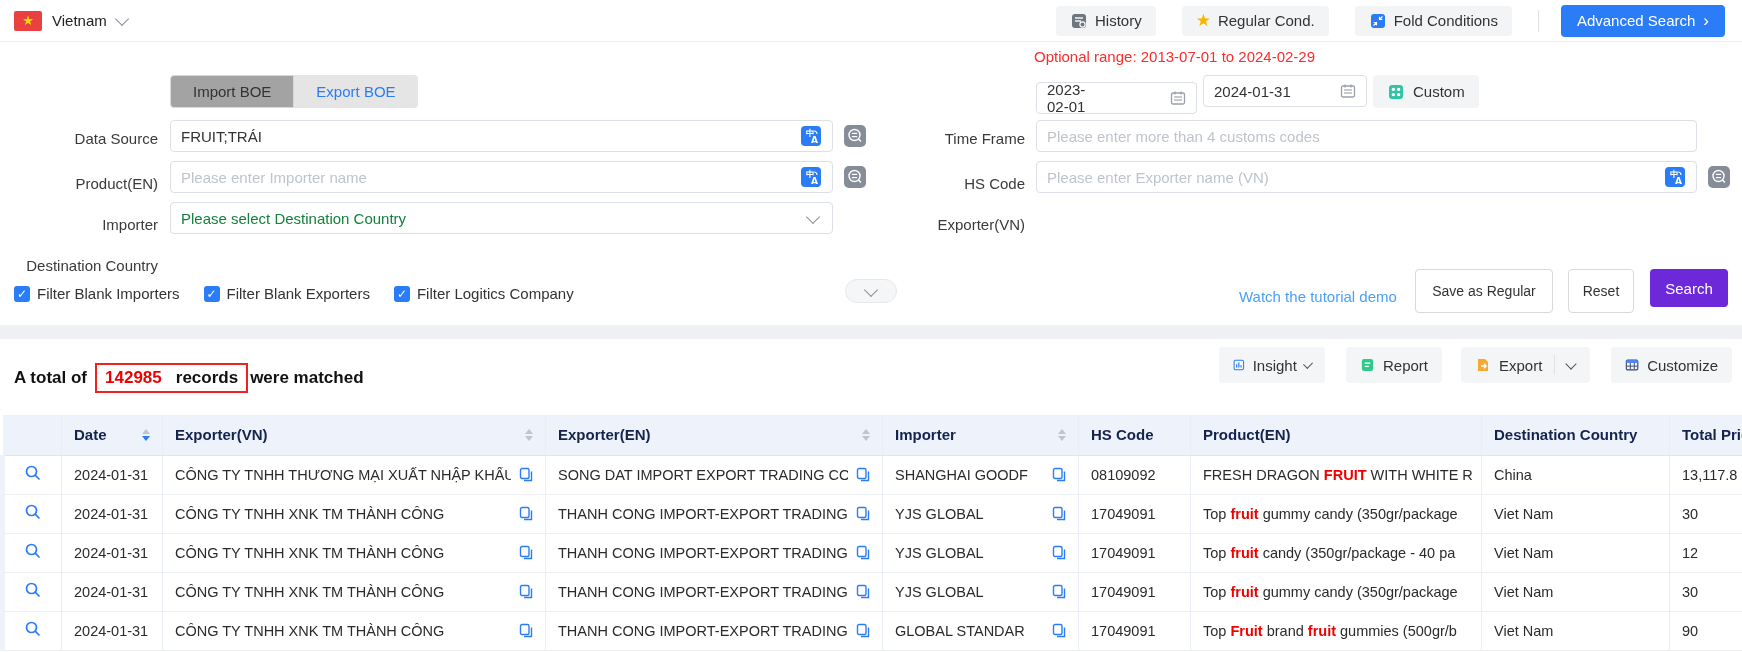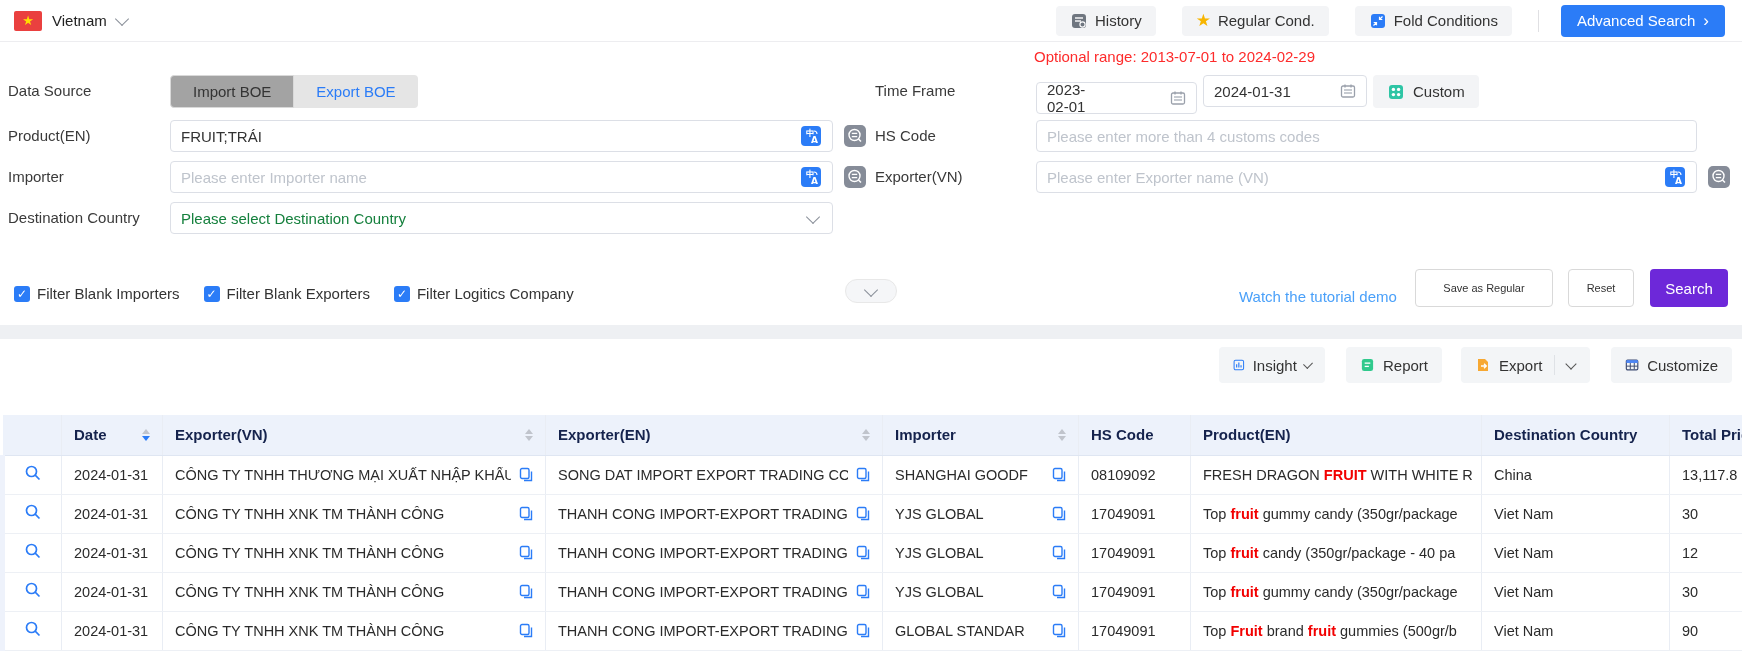--- a/index.html
+++ b/index.html
@@ -19,21 +19,21 @@
     background:#f3f4f6; border-radius:4px; font-size:15px; color:#333; cursor:pointer; }
   .pill + .pill { margin-left:26px; }
   .tb-divider { width:1px; height:22px; background:#e0e0e3; margin:0 22px 0 26px; }
   .btn-primary { height:32px; display:flex; align-items:center; gap:8px; padding:0 16px;
     background:#2b7cf7; color:#fff; border-radius:4px; font-size:15px; cursor:pointer; border:none; }
   .arrow-glyph { font-size:17px; line-height:1; }
 
   
   .form-section { position:relative; height:283px; background:#fff; }
   .opt-range { position:absolute; left:1034px; top:6px; color:#fd2b2b; font-size:15px; }
-  .f-label { position:absolute; font-size:15px; color:#3a3a3a; text-align:left; width:150px; line-height:32px; }
+  .f-label { position:absolute; font-size:15px; color:#3a3a3a; text-align:right; width:150px; line-height:32px;margin-top:48px; }
   .f-label.left { left:8px; }
   .f-label.right { left:875px; }
   .row1 { top:33px; } .row2 { top:78px; } .row3 { top:119px; } .row4 { top:160px; }
 
   .seg { position:absolute; left:170px; top:33px; display:flex; height:33px; }
   .seg-btn { padding:0 22px; display:flex; align-items:center; font-size:15px; cursor:pointer; }
   .seg-btn.unsel { background:#a3a3a3; border:1px solid #d9d9d9; border-radius:4px 0 0 4px; color:#333; }
   .seg-btn.sel { background:#e5e5e5; color:#2b7cf7; border-radius:0 4px 4px 0; }
 
   .input { position:absolute; height:32px; border:1px solid #dcdfe6; border-radius:4px;
@@ -55,22 +55,22 @@
 
   .chk-row { position:absolute; left:14px; top:243px; display:flex; align-items:center; gap:24px; }
   .chk { display:flex; align-items:center; gap:7px; cursor:pointer; }
   .chk-box { width:16px; height:16px; background:#2b7cf7; border-radius:3px; color:#fff;
     font-size:12px; line-height:16px; text-align:center; }
   .chk-label { font-size:15px; color:#333; }
   .collapse-pill { position:absolute; left:845px; top:237px; width:52px; height:24px;
     background:#f5f6f8; border:1px solid #e8e8e8; border-radius:12px; display:flex;
     align-items:center; justify-content:center; cursor:pointer; }
   .link { position:absolute; left:1239px; top:246px; color:#4aa0f9; font-size:15px; cursor:pointer; }
-  .btn-outline { position:absolute; height:38px; top:227px; background:#fff; border:1px solid #d9d9d9;
-    border-radius:4px; font-size:11px; color:#333; display:flex; align-items:center;
+  .btn-outline { position:absolute; height:44px; top:227px; background:#fff; border:1px solid #d9d9d9;
+    border-radius:4px; font-size:14px; color:#333; display:flex; align-items:center;
     justify-content:center; cursor:pointer; }
   .btn-search { position:absolute; height:38px; top:227px; left:1650px; width:78px; background:#6d28d9;
     border:none; border-radius:4px; color:#fff; font-size:15px; display:flex; align-items:center;
     justify-content:center; cursor:pointer; }
 
   .gray-band { height:14px; background:#eef0f3; }
 
   
   .results-bar { position:relative; height:76px; background:#fff; }
   .summary { position:absolute; left:14px; top:24px; font-size:17px; font-weight:700; color:#111;
@@ -277,20 +277,28 @@
 
   <span class="link">Watch the tutorial demo</span>
   <button class="btn-outline" style="left:1415px; width:138px;">Save as Regular</button>
   <button class="btn-outline" style="left:1568px; width:66px;">Reset</button>
   <button class="btn-search">Search</button>
 </div>
 
 <div class="gray-band"></div>
 
 <div class="results-bar">
+  <div class="summary">
+    <span>A total of</span>
+    <span class="red-box">
+      <span class="count">142985</span>
+      <span>records</span>
+    </span>
+    <span>were matched</span>
+  </div>
 
   <div class="act-btn" style="left:1219px; width:106px;">
     <svg width="16" height="16" viewBox="0 0 16 16">
       <rect x="1.5" y="1.5" width="13" height="13" rx="2" fill="none" stroke="#2b7cf7" stroke-width="1.4"></rect>
       <line x1="5" y1="11.5" x2="5" y2="7" stroke="#2b7cf7" stroke-width="1.6"></line>
       <line x1="8" y1="11.5" x2="8" y2="4.5" stroke="#2b7cf7" stroke-width="1.6"></line>
       <line x1="11" y1="11.5" x2="11" y2="8.5" stroke="#2b7cf7" stroke-width="1.6"></line>
     </svg>
     <span>Insight</span>
     <span class="chev-sm"></span>

